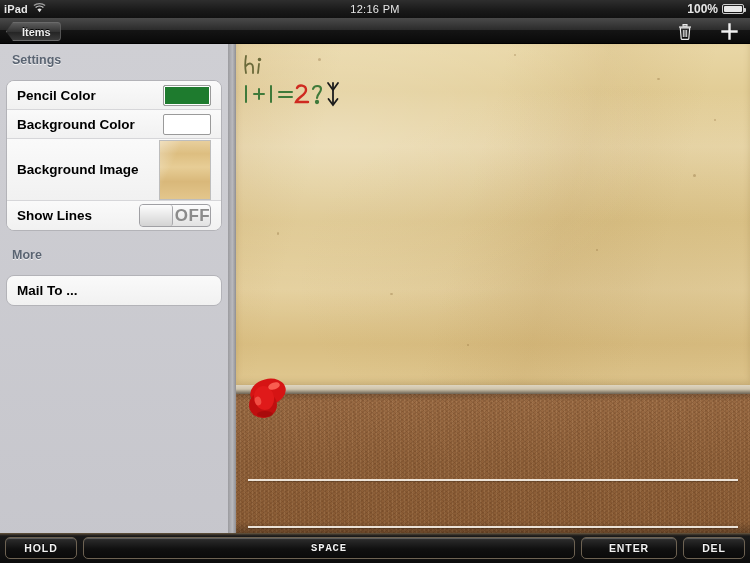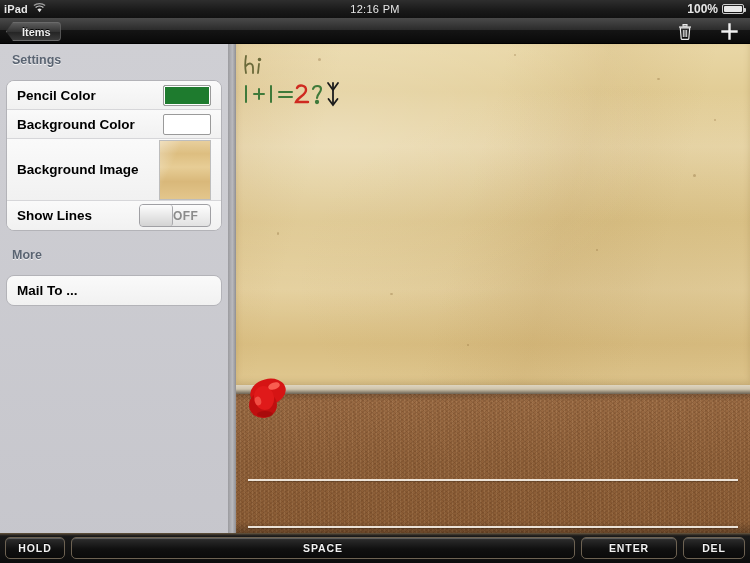--- a/index.html
+++ b/index.html
@@ -91,21 +91,21 @@
     width:72px; height:23px; border-radius:4px; border:1px solid #a0a0a4;
     background:linear-gradient(to bottom,#fdfdfd,#e2e2e2);
     display:flex; align-items:center; position:relative; overflow:hidden;
   }
   .toggle .knob {
     width:33px; height:21px; border-radius:3px;
     background:linear-gradient(to bottom,#fdfdfd,#d3d3d3);
     border-right:1px solid #a8a8ac; flex:none;
   }
   .toggle .tlabel {
-    flex:1; text-align:left; font-size:12px; font-weight:bold;
+    flex:1; text-align:right; font-size:17px; font-weight:bold;
     color:#8b8b8b; letter-spacing:.4px;
   }
 
   
   .gutter {
     position:absolute; left:228px; top:44px; width:8px; bottom:0;
     background:linear-gradient(to right,#9b9b9f,#b9b9bd 55%,#8f8f93);
   }
 
   
@@ -156,22 +156,22 @@
     display:flex; align-items:center; gap:6px; padding:0 5px;
   }
   .key {
     height:22px; border-radius:5px;
     background:linear-gradient(to bottom,#4a4a4a 0%,#2a2a2a 8%,#101010 55%,#0a0a0a 100%);
     border:1px solid #6d6252; box-shadow:inset 0 1px 0 rgba(255,255,255,.14);
     display:flex; align-items:center; justify-content:center;
     color:#f2f2f2; font-size:10.5px; font-weight:bold; letter-spacing:.9px;
     text-shadow:0 -1px 0 #000;
   }
-  .key-hold { width:60px; }
-  .key-space { flex:1; }
+  .key-hold { width:72px; }
+  .key-space { flex:1;font-family:Liberation Mono, monospace; }
   .key-enter { width:96px; }
   .key-del { width:62px; }
 </style>
 </head>
 <body>
 
 <div id="screen">
 
   <div class="statusbar">
     <div class="sb-left">

